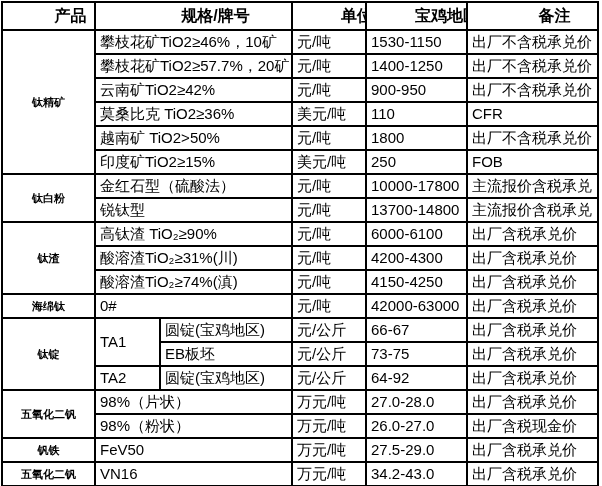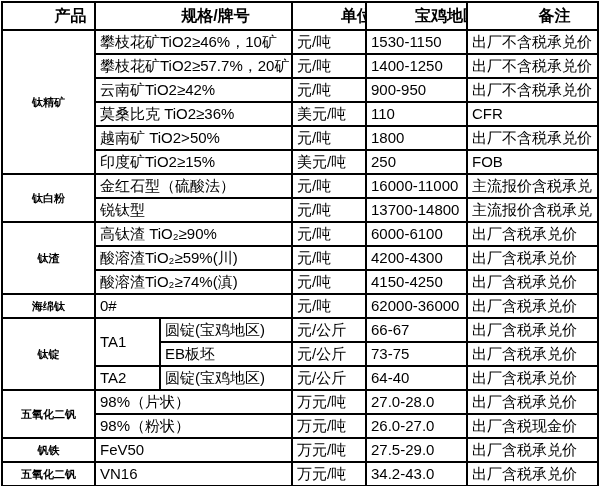--- a/index.html
+++ b/index.html
@@ -110,74 +110,74 @@
     <tr>
       <td class="spec" colspan="2">印度矿TiO2≥15%</td>
       <td class="unit">美元/吨</td>
       <td class="price">250</td>
       <td class="note">FOB</td>
     </tr>
     <tr>
       <td class="product" rowspan="2">钛白粉</td>
       <td class="spec" colspan="2">金红石型（硫酸法）</td>
       <td class="unit">元/吨</td>
-      <td class="price">16000-11000</td>
+      <td class="price">10000-17800</td>
       <td class="note">主流报价含税承兑</td>
     </tr>
     <tr>
       <td class="spec" colspan="2">锐钛型</td>
       <td class="unit">元/吨</td>
       <td class="price">13700-14800</td>
       <td class="note">主流报价含税承兑</td>
     </tr>
     <tr>
       <td class="product" rowspan="3">钛渣</td>
       <td class="spec" colspan="2">高钛渣 TiO₂≥90%</td>
       <td class="unit">元/吨</td>
       <td class="price">6000-6100</td>
       <td class="note">出厂含税承兑价</td>
     </tr>
     <tr>
-      <td class="spec" colspan="2">酸溶渣TiO₂≥59%(川)</td>
+      <td class="spec" colspan="2">酸溶渣TiO₂≥31%(川)</td>
       <td class="unit">元/吨</td>
       <td class="price">4200-4300</td>
       <td class="note">出厂含税承兑价</td>
     </tr>
     <tr>
       <td class="spec" colspan="2">酸溶渣TiO₂≥74%(滇)</td>
       <td class="unit">元/吨</td>
       <td class="price">4150-4250</td>
       <td class="note">出厂含税承兑价</td>
     </tr>
     <tr>
       <td class="product">海绵钛</td>
       <td class="spec" colspan="2">0#</td>
       <td class="unit">元/吨</td>
-      <td class="price">62000-36000</td>
+      <td class="price">42000-63000</td>
       <td class="note">出厂含税承兑价</td>
     </tr>
     <tr>
       <td class="product" rowspan="3">钛锭</td>
       <td class="grade" rowspan="2">TA1</td>
       <td class="spec">圆锭(宝鸡地区)</td>
       <td class="unit">元/公斤</td>
       <td class="price">66-67</td>
       <td class="note">出厂含税承兑价</td>
     </tr>
     <tr>
       <td class="spec">EB板坯</td>
       <td class="unit">元/公斤</td>
       <td class="price">73-75</td>
       <td class="note">出厂含税承兑价</td>
     </tr>
     <tr>
       <td class="grade">TA2</td>
       <td class="spec">圆锭(宝鸡地区)</td>
       <td class="unit">元/公斤</td>
-      <td class="price">64-40</td>
+      <td class="price">64-92</td>
       <td class="note">出厂含税承兑价</td>
     </tr>
     <tr>
       <td class="product" rowspan="2">五氧化二钒</td>
       <td class="spec" colspan="2">98%（片状）</td>
       <td class="unit">万元/吨</td>
       <td class="price">27.0-28.0</td>
       <td class="note">出厂含税承兑价</td>
     </tr>
     <tr>

